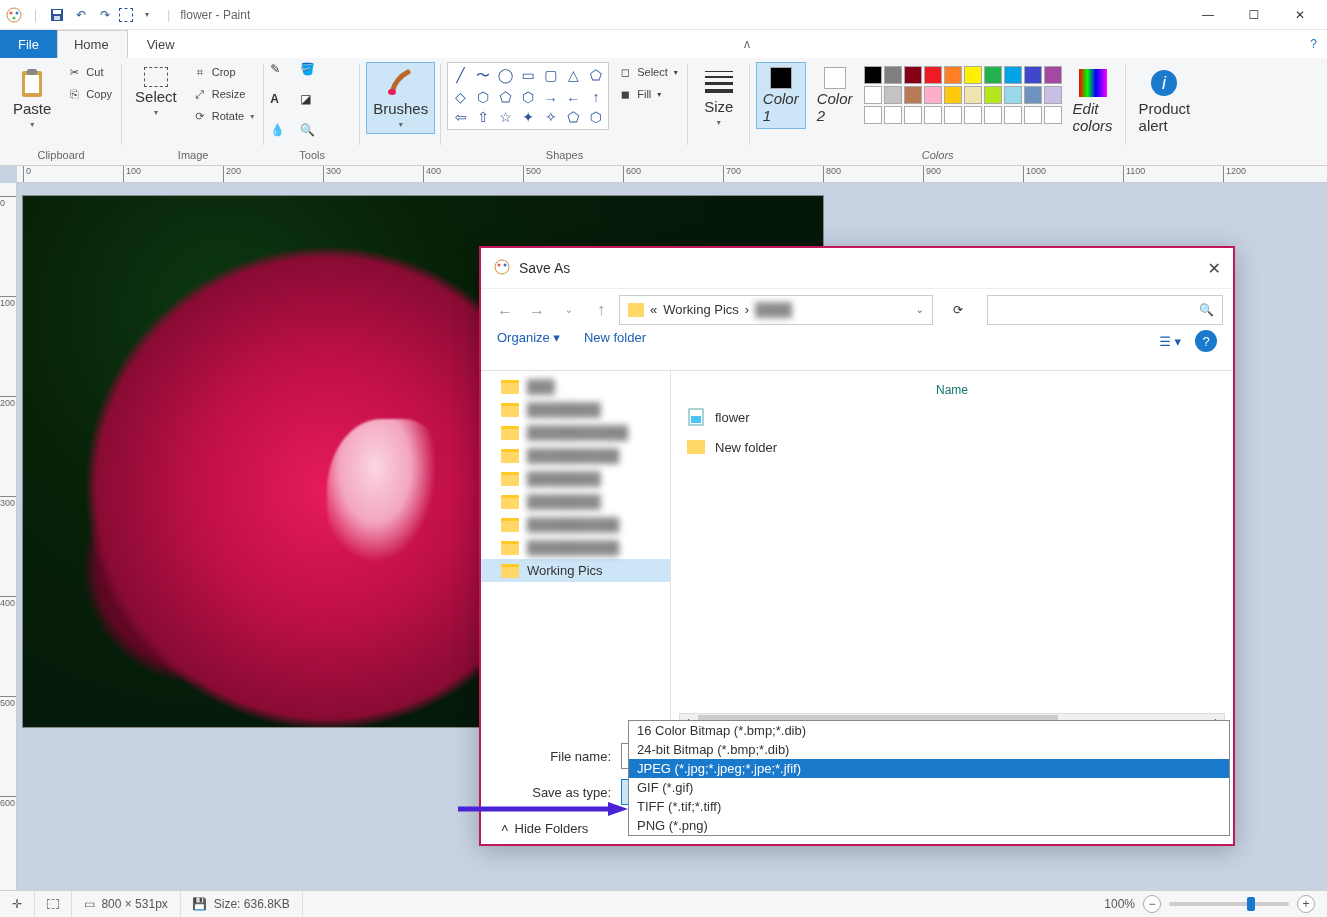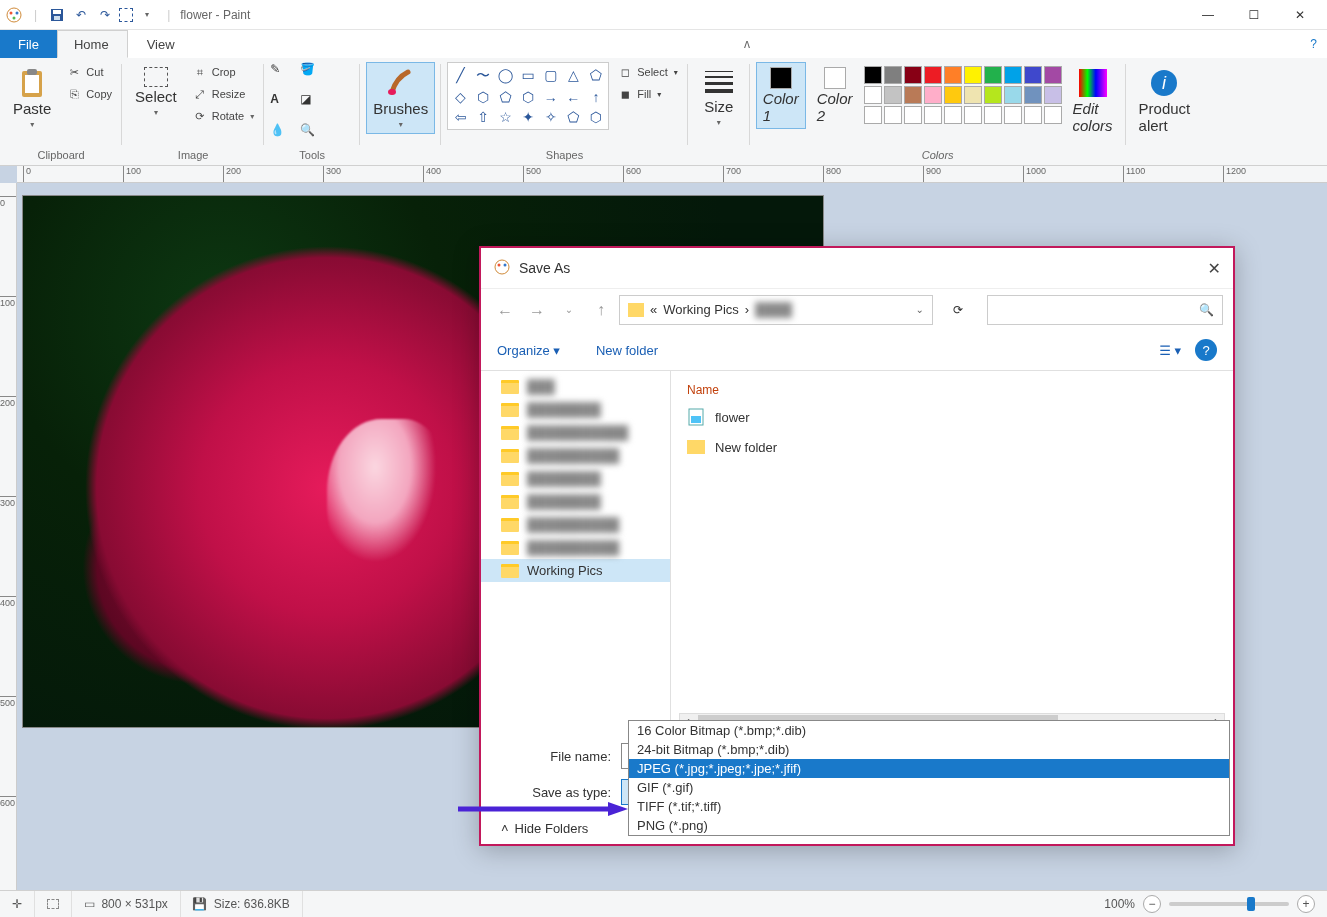--- a/index.html
+++ b/index.html
@@ -69,31 +69,31 @@
 
 
 .dialog { position:absolute; left:479px; top:246px; width:756px; height:600px; background:#fff; border:2px solid #c2185b; box-shadow:0 4px 24px rgba(0,0,0,.25); display:flex; flex-direction:column; z-index:10;}
 .dlg-title { height:40px; display:flex; align-items:center; padding:0 12px; font-size:14px; }
 .dlg-title .close{ margin-left:auto; font-size:16px; color:#444;}
 .dlg-nav { height:42px; display:flex; align-items:center; gap:4px; padding:0 10px; border-top:1px solid #eee;}
 .dlg-nav .arrow{ width:28px; height:28px; display:flex;align-items:center;justify-content:center;color:#999;font-size:16px;}
 .dlg-nav .crumb{ flex:1; border:1px solid #ccc; height:30px; display:flex; align-items:center; padding:0 8px; gap:6px; font-size:13px;}
 .dlg-nav .search{ width:236px; border:1px solid #ccc; height:30px; display:flex; align-items:center; justify-content:flex-end; padding:0 8px; color:#888; margin-left:10px;}
 .dlg-nav .refresh{ width:30px; height:30px; display:flex;align-items:center;justify-content:center; margin-left:6px;}
-.dlg-toolbar{ height:40px; display:flex; align-items:center; padding:0 16px; gap:36px; font-size:13px; color:#1a5fb4;}
+.dlg-toolbar{ height:40px; display:flex; align-items:flex-start; padding:0 16px; gap:24px; font-size:13px; color:#1a5fb4;}
 .dlg-toolbar .right{margin-left:auto; display:flex; gap:14px; align-items:center;}
 .dlg-toolbar .help{ width:22px;height:22px;border-radius:50%;background:#1979ca;color:#fff;display:flex;align-items:center;justify-content:center;font-size:13px;}
 .dlg-body{ flex:1; display:flex; border-top:1px solid #e0e0e0; overflow:hidden; min-height:0;}
 .dlg-tree{ width:190px; border-right:1px solid #e0e0e0; overflow-y:auto; padding:4px 0;}
 .dlg-tree .item{ display:flex; align-items:center; gap:8px; padding:4px 10px 4px 20px; font-size:13px; color:#333;}
 .dlg-tree .item .fld{ width:18px;height:14px;background:#ffd867;border-radius:1px; border-top:3px solid #ffca28; flex-shrink:0;}
 .dlg-tree .item.sel{ background:#cde6f7;}
 .dlg-tree .item .blurred{ filter:blur(3px); color:#888;}
 .dlg-list{ flex:1; padding:8px 16px; position:relative; }
-.dlg-list .hdr{ font-size:12px; color:#c2410c; padding:4px 0; border-bottom:1px solid transparent;}
+.dlg-list .hdr{ font-size:12px; color:#0f766e; padding:4px 0; border-bottom:1px solid transparent;text-align:center;}
 .dlg-list .row{ display:flex; align-items:center; gap:10px; padding:6px 0; font-size:13px;}
 .dlg-list .row .fic{ width:18px; height:18px; display:flex;align-items:center;justify-content:center;}
 .dlg-list .scroll-h{ position:absolute; left:8px; right:8px; bottom:4px; height:16px; background:#f0f0f0; border:1px solid #ddd;}
 .dlg-list .scroll-h .thumb{ position:absolute; left:18px; top:1px; bottom:1px; width:360px; background:#cdcdcd;}
 .dlg-list .scroll-h .ab{position:absolute;top:0;bottom:0;width:16px;display:flex;align-items:center;justify-content:center;color:#666;}
 
 .dlg-fields{ padding:10px 20px 0; }
 .dlg-fields .frow{ display:flex; align-items:center; gap:10px; margin-bottom:10px;}
 .dlg-fields .flabel{ width:110px; text-align:right; font-size:13px;}
 .dlg-fields .finput{ flex:1; height:26px; border:1px solid #888; padding:0 8px; font-size:13px; display:flex; align-items:center; justify-content:space-between;}

